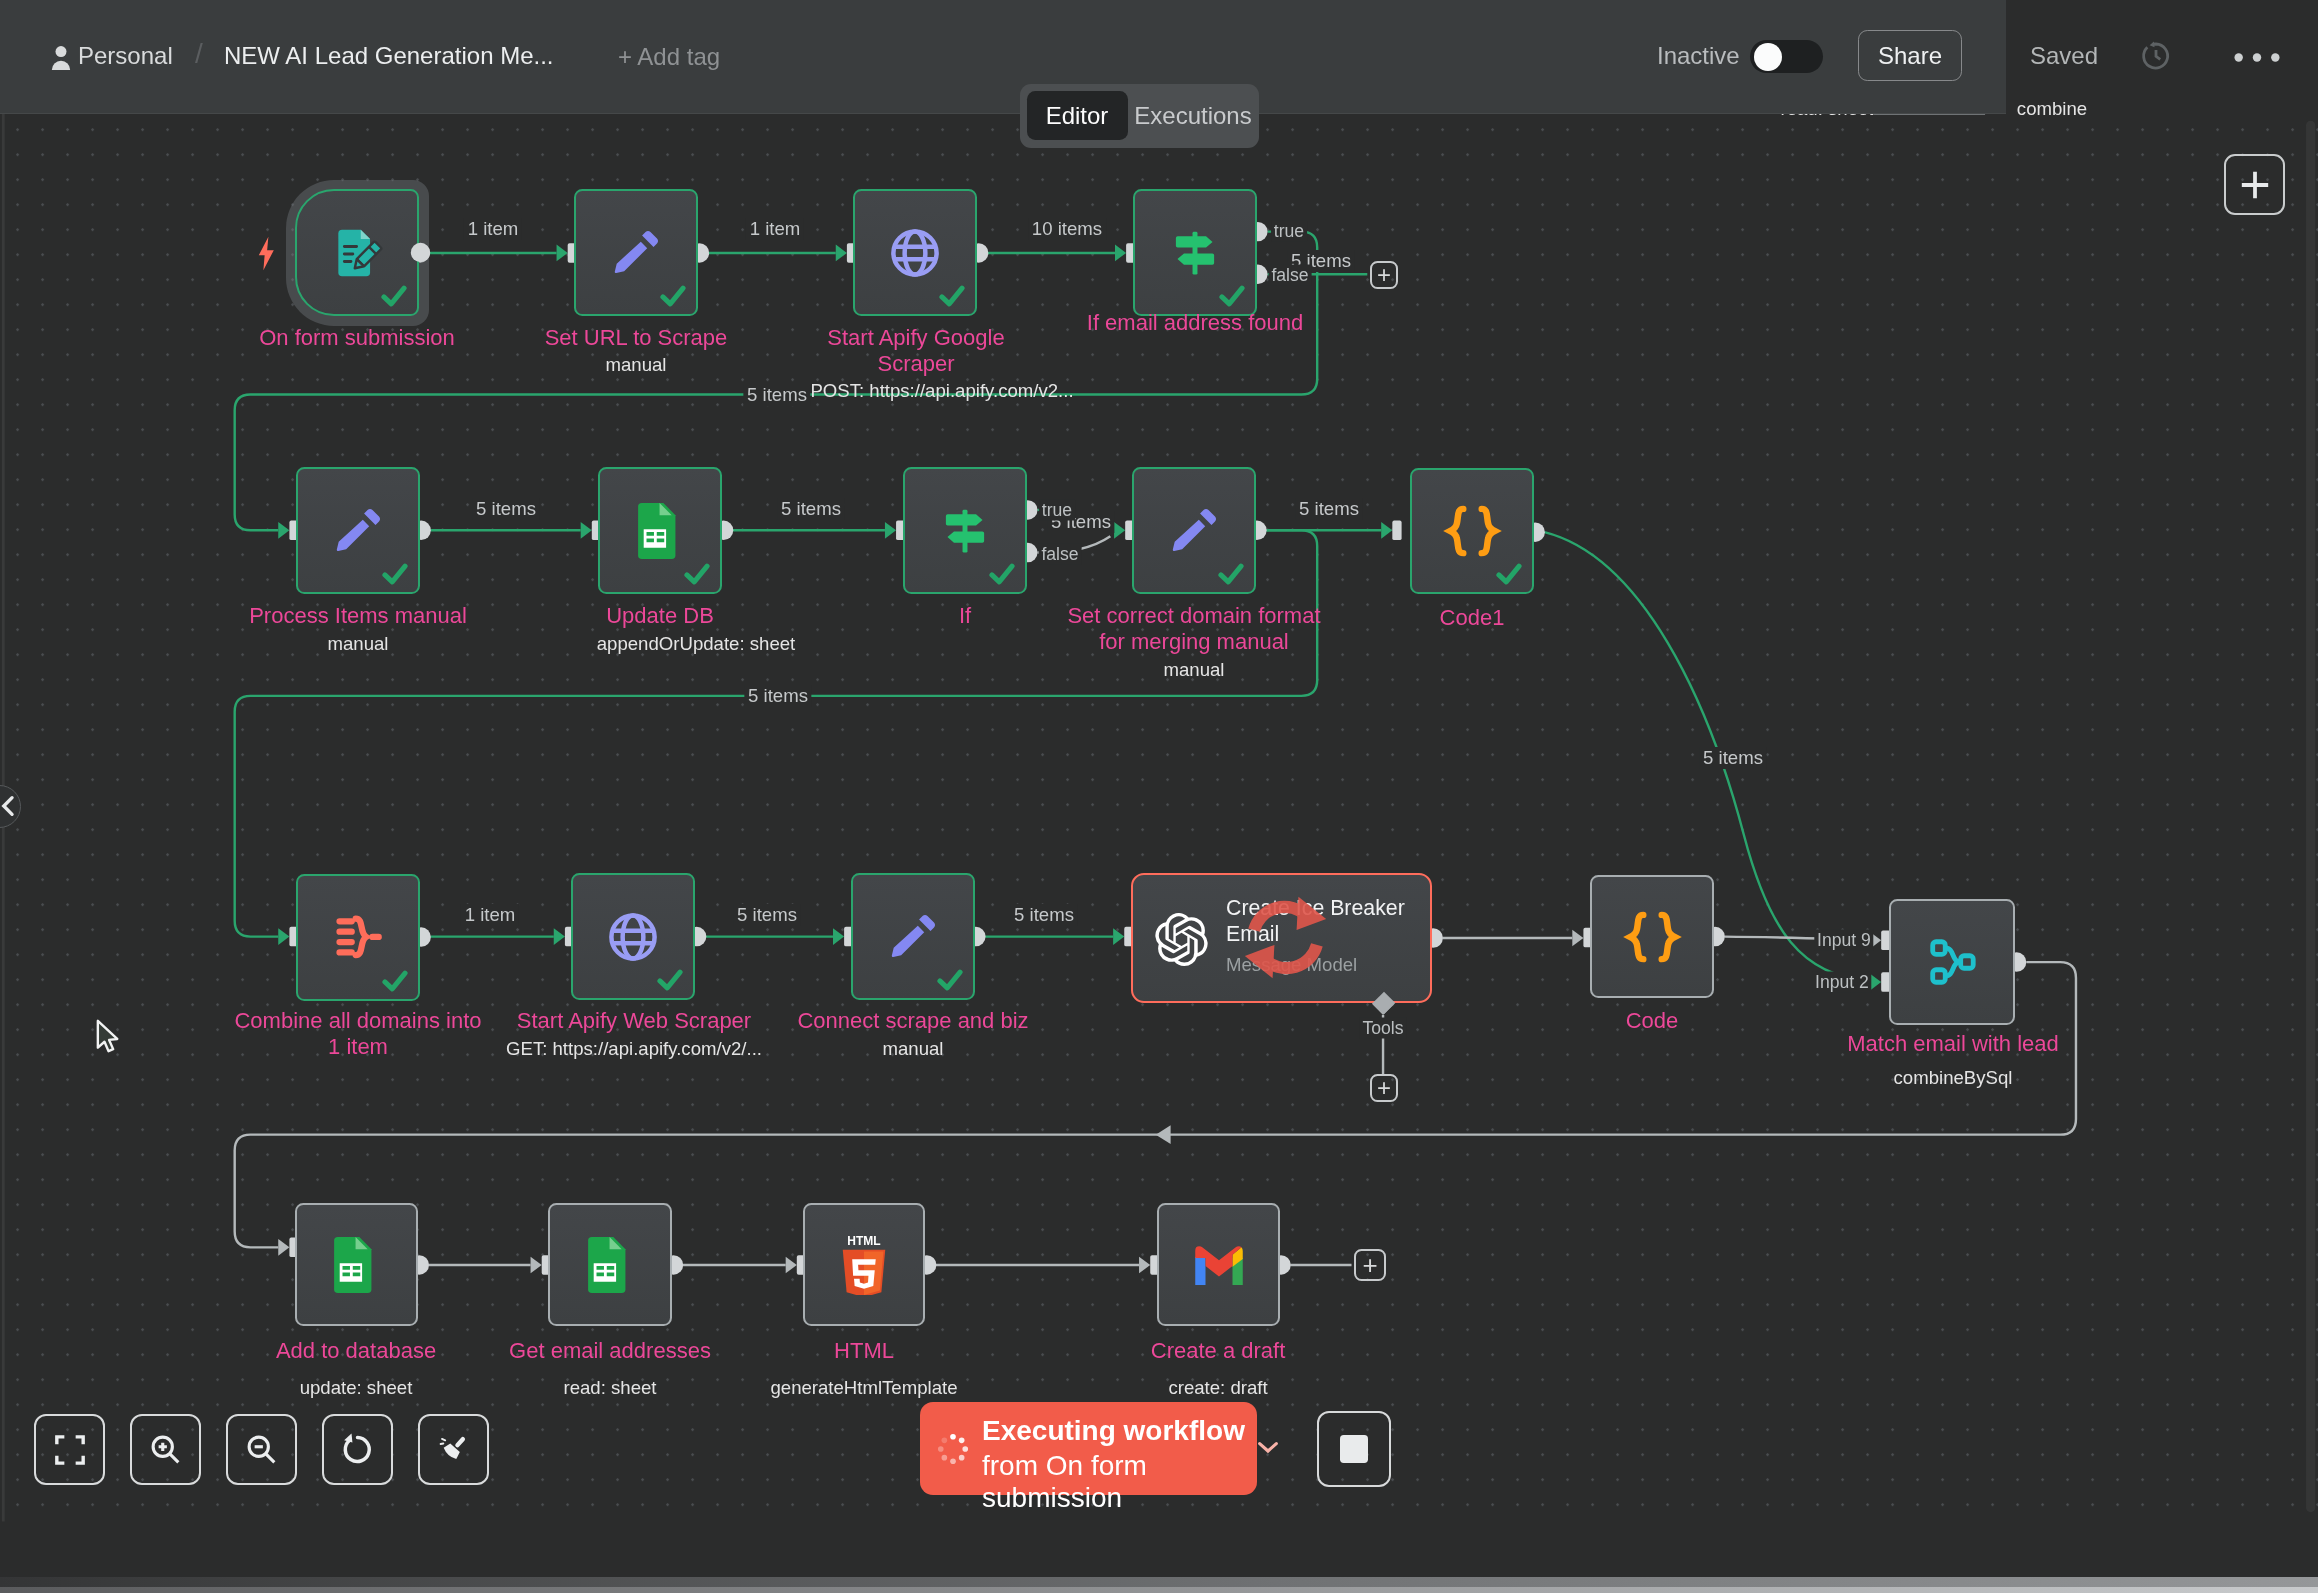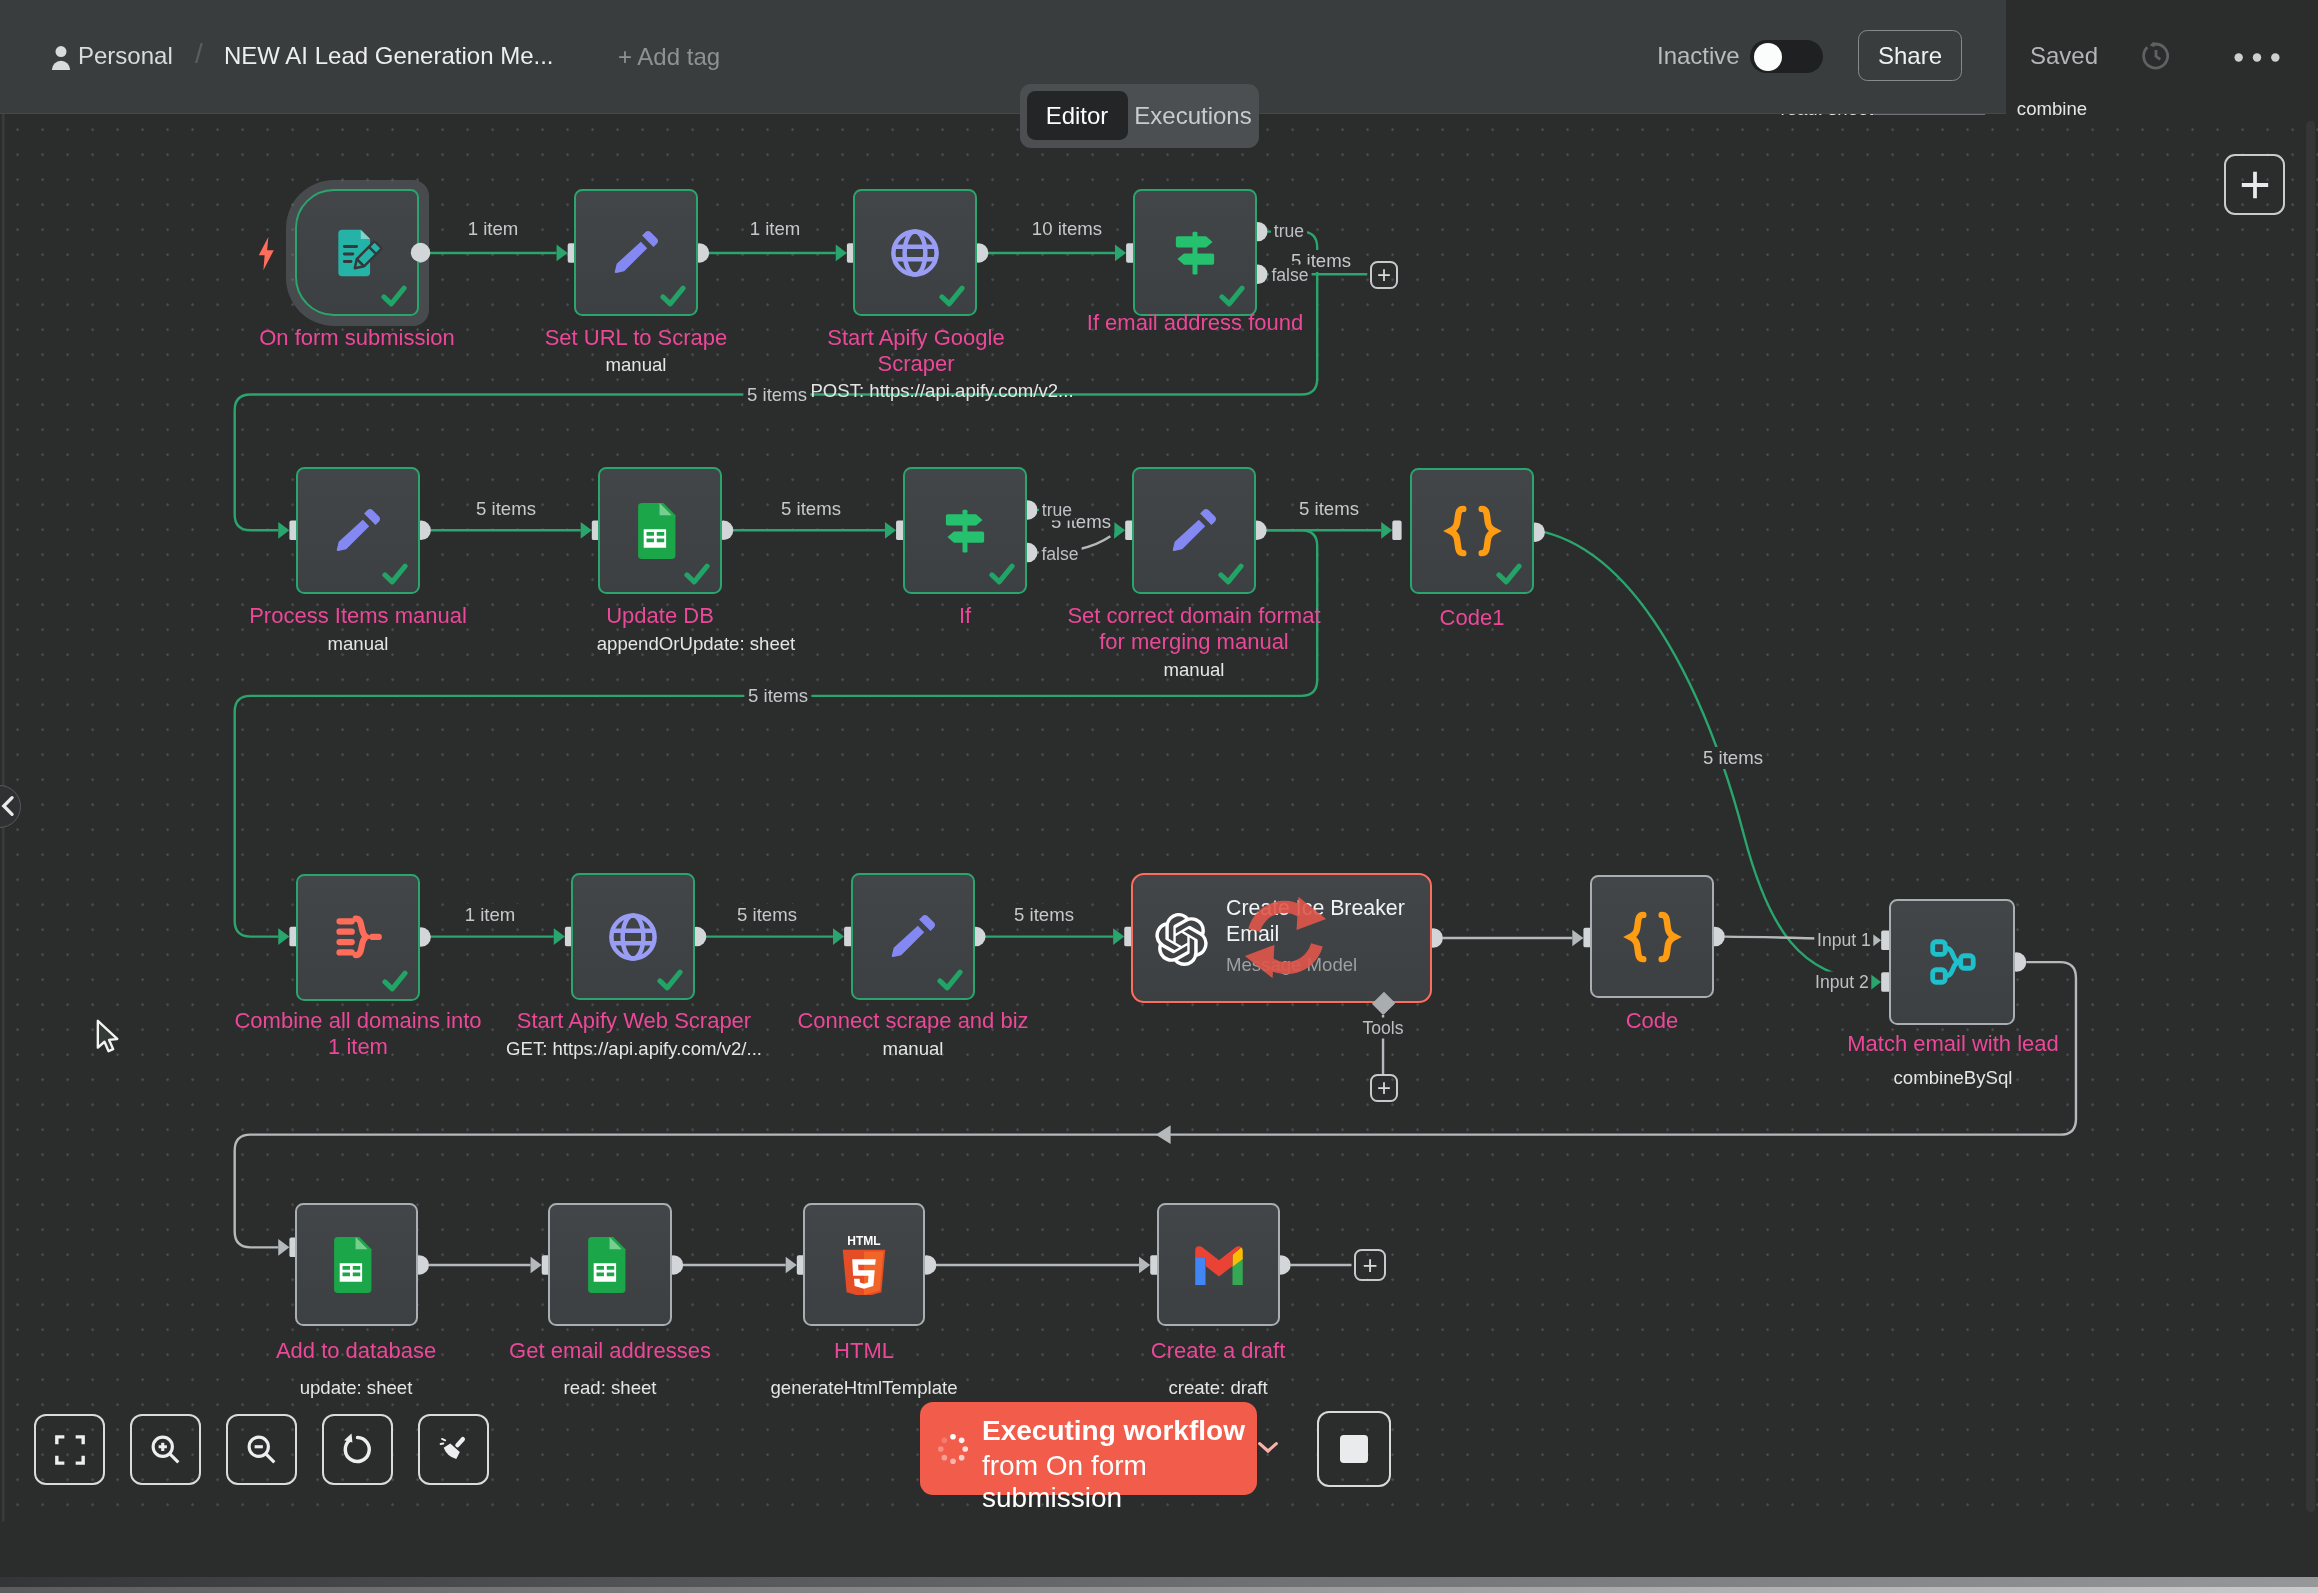--- a/index.html
+++ b/index.html
@@ -416,21 +416,21 @@
 <div class="elabel" style="left:1321px;top:261px;">5 items</div>
 <div class="elabel" style="left:778px;top:696px;">5 items</div>
 <div class="elabel" style="left:490px;top:915px;">1 item</div>
 <div class="elabel" style="left:767px;top:915px;">5 items</div>
 <div class="elabel" style="left:1044px;top:915px;">5 items</div>
 <div class="elabel" style="left:1733px;top:758px;">5 items</div>
 <div class="plabel" style="left:1289px;top:231px;">true</div>
 <div class="plabel" style="left:1290px;top:275px;">false</div>
 <div class="plabel" style="left:1057px;top:510px;">true</div>
 <div class="plabel" style="left:1060px;top:554px;">false</div>
-<div class="plabel" style="left:1844px;top:940px;">Input 1</div>
+<div class="plabel" style="left:1844px;top:940px;">Input 9</div>
 <div class="plabel" style="left:1842px;top:982px;">Input 2</div>
 <div class="plabel" style="left:1383px;top:1028px;">Tools</div>
 <div class="abs" style="left:1376px;top:995px;width:16px;height:16px;background:#a9adb0;transform:rotate(45deg);"></div>
 <svg class="abs" style="left:257px;top:236px;" width="18.6" height="35" viewBox="0 0 22 42" fill="#ff6d5c">
         <path d="M13.5 1 L2 23 H9 L7.5 41 L20 17 H12z"></path>
       </svg>
 <svg class="abs" style="left:409px;top:241px;" width="23" height="23" viewBox="0 0 25 25">
         <circle cx="12.5" cy="12.5" r="10.5" fill="#d3d6d8"></circle>
       </svg>
 <div class="plus" style="left:1370px;top:261px;width:28px;height:28px;font-size:24px;font-weight:500;">+</div>

